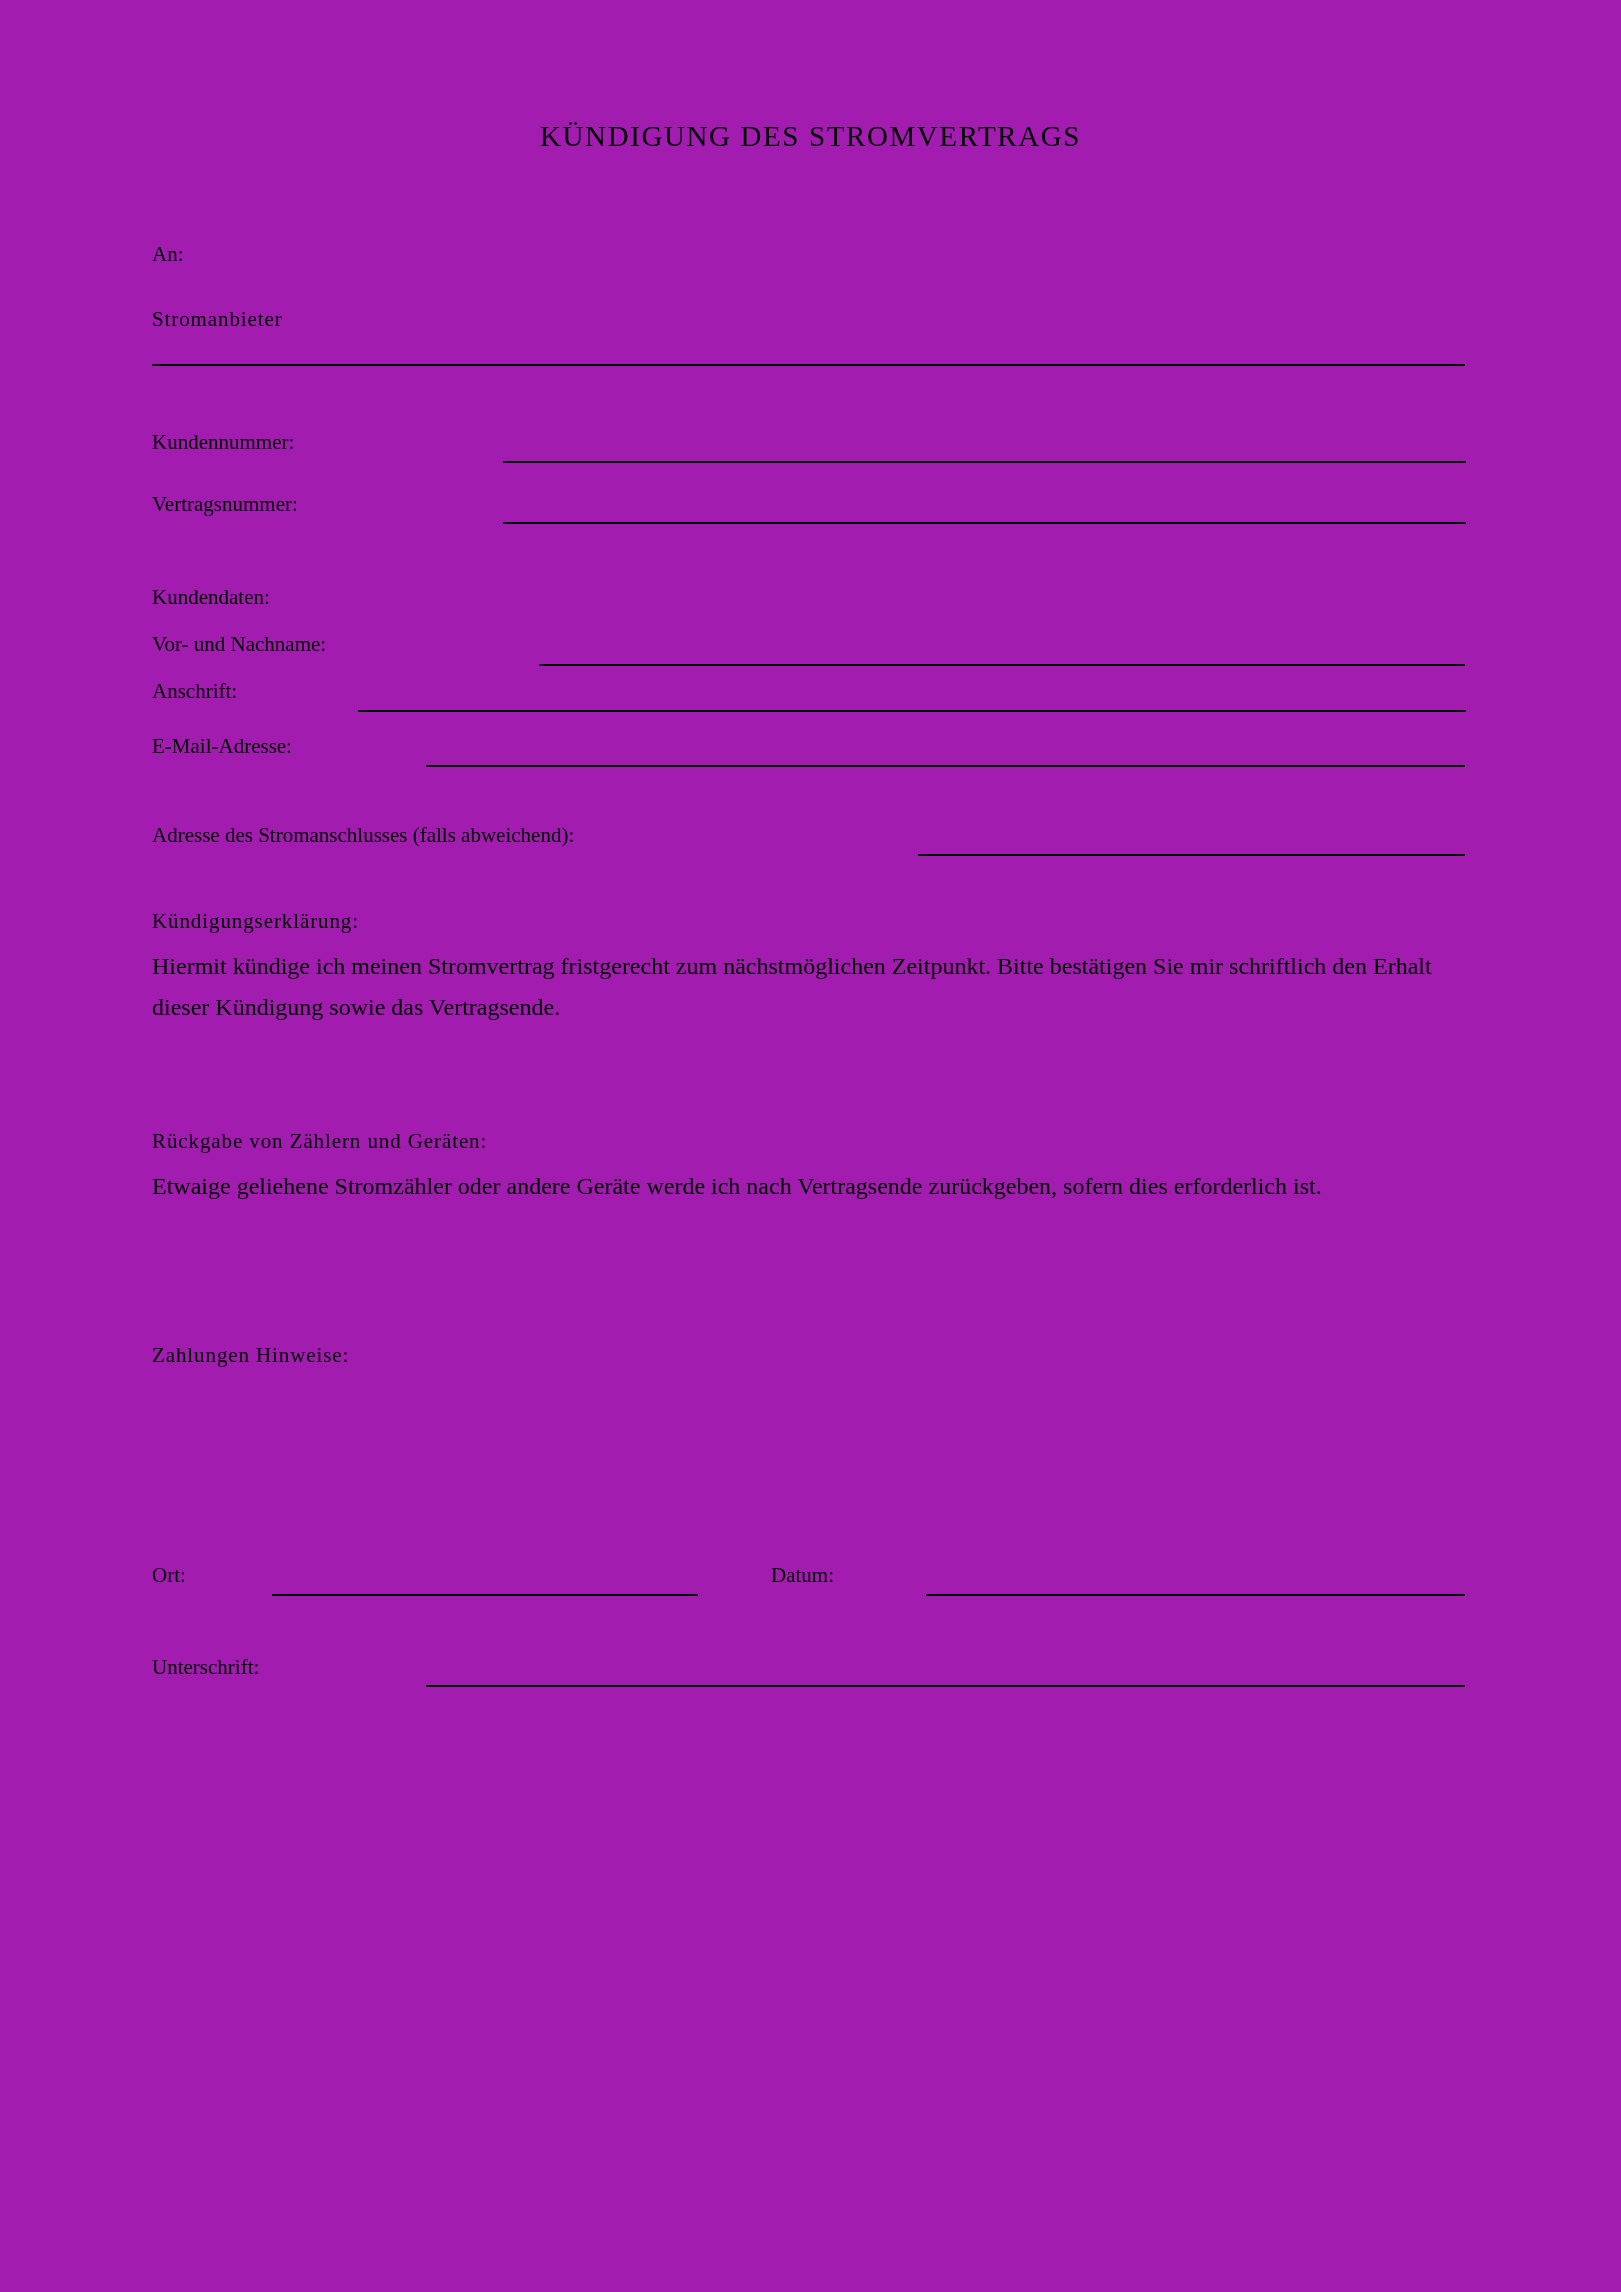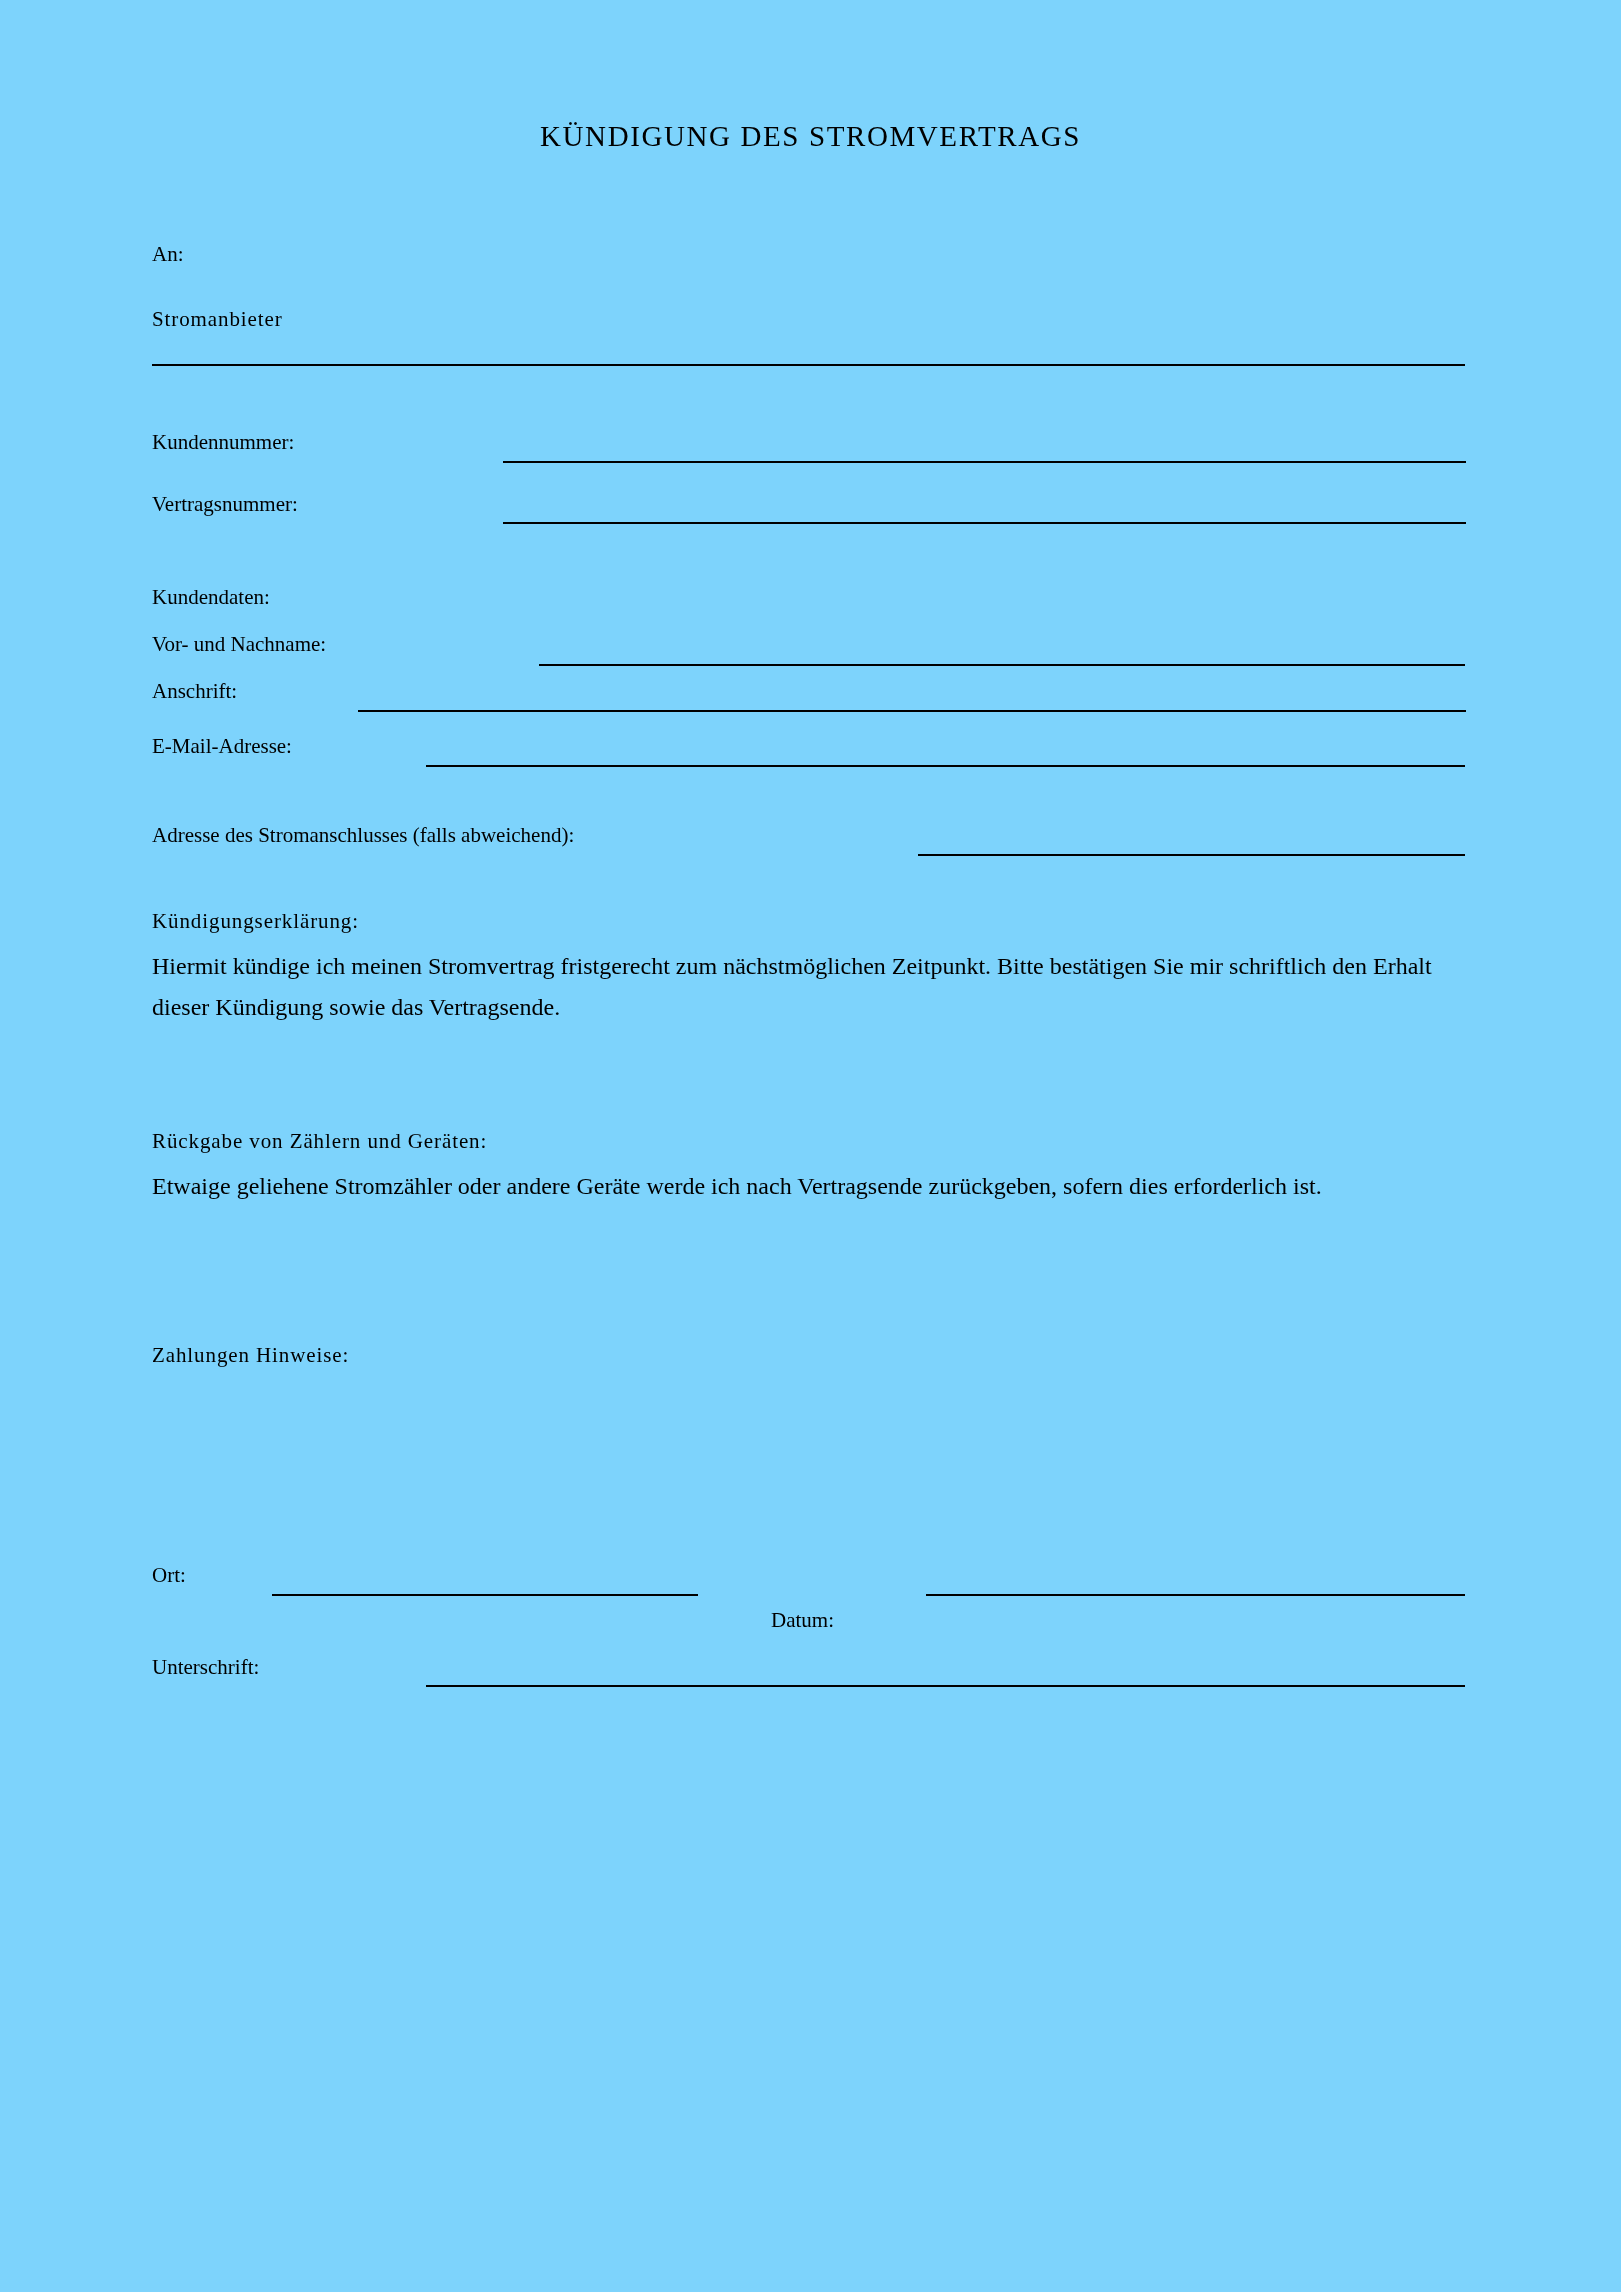--- a/index.html
+++ b/index.html
@@ -9,21 +9,21 @@
     background: #ffffff;
   }
   body {
     font-family: "Liberation Serif", "DejaVu Serif", serif;
     color: #000000;
   }
   .page {
     position: relative;
     width: 1621px;
     height: 2293px;
-    background: #7dd3fc;
+    background: #a21caf;
     margin: 0 auto;
     overflow: hidden;
   }
 
   
   .doc-title {
     position: absolute;
     top: 120px;
     left: 0;
     width: 1621px;
@@ -96,20 +96,20 @@
   <div class="para" style="top:946px; left:152px; width:1299px;">Hiermit kündige ich meinen Stromvertrag fristgerecht zum nächstmöglichen Zeitpunkt. Bitte bestätigen Sie mir schriftlich den Erhalt dieser Kündigung sowie das Vertragsende.</div>
 
   <div class="txt sp" style="top:1127px; left:152px;">Rückgabe von Zählern und Geräten:</div>
   <div class="para" style="top:1166px; left:152px; width:1318px;">Etwaige geliehene Stromzähler oder andere Geräte werde ich nach Vertragsende zurückgeben, sofern dies erforderlich ist.</div>
 
   <div class="txt sp" style="top:1341px; left:152px;">Zahlungen Hinweise:</div>
 
   <div class="txt" style="top:1561px; left:152px;">Ort:</div>
   <div class="rule" style="top:1594px; left:272px; width:426px;"></div>
 
-  <div class="txt" style="top:1561px; left:771px;margin-top:45px;">Datum:</div>
+  <div class="txt" style="top:1561px; left:771px;">Datum:</div>
   <div class="rule" style="top:1594px; left:926px; width:539px;"></div>
 
   <div class="txt" style="top:1653px; left:152px;">Unterschrift:</div>
   <div class="rule" style="top:1685px; left:426px; width:1039px;"></div>
 
 </div>
 
 
 </body></html>

